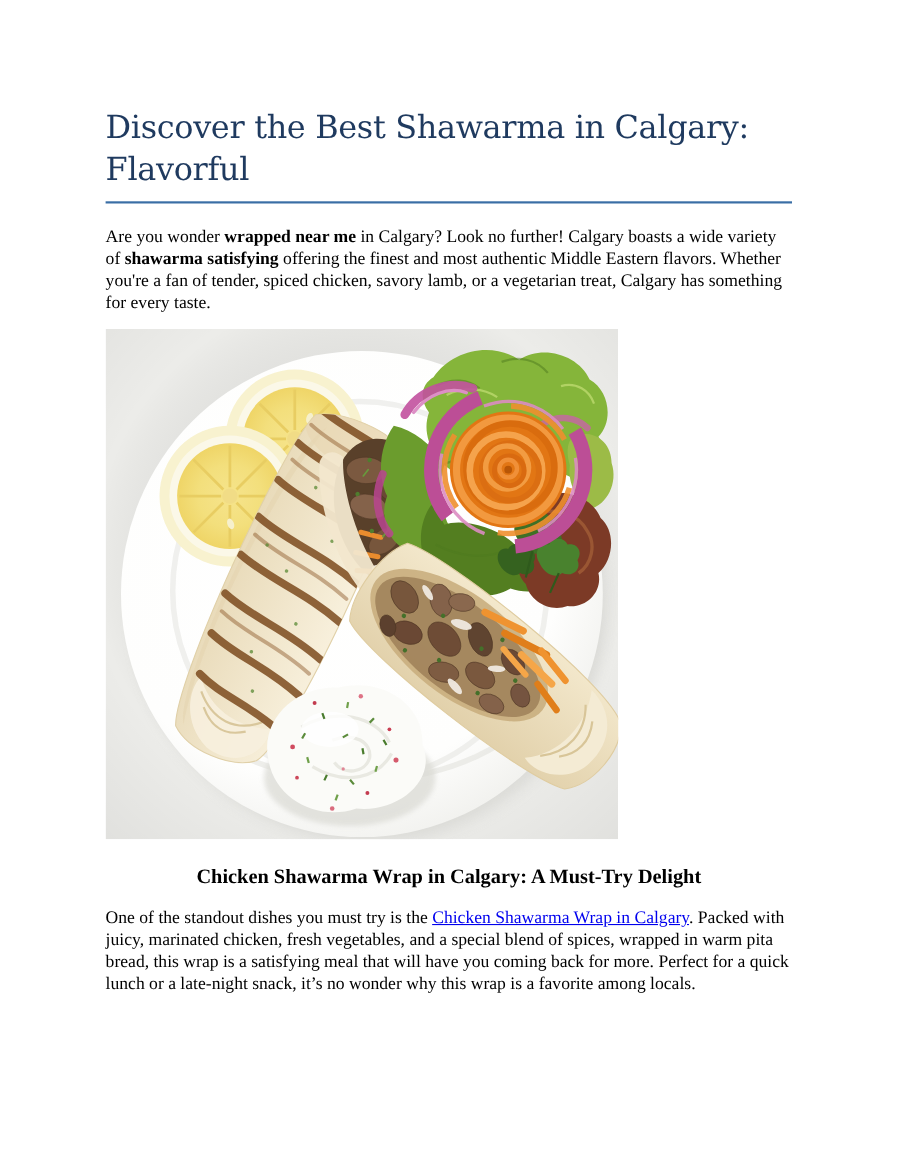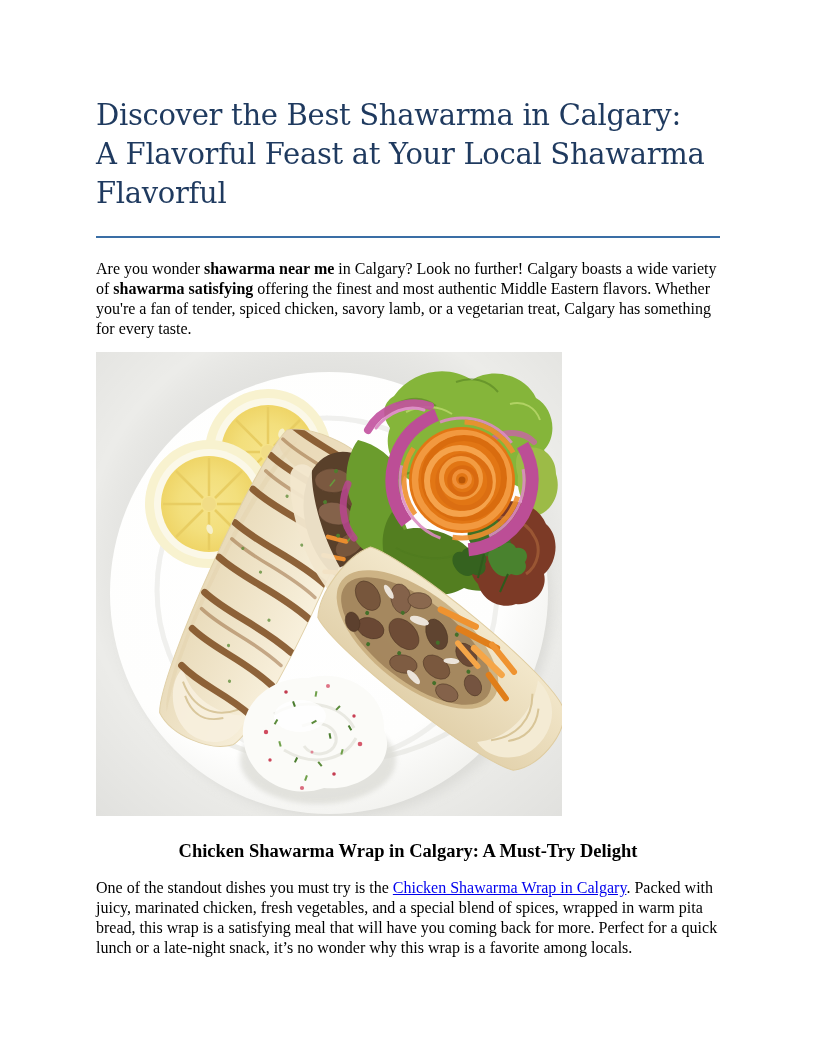--- a/index.html
+++ b/index.html
@@ -16,21 +16,21 @@
     width:816px;height:1056px;position:relative;overflow:hidden;
     background:var(--page-bg);
     font-family:"Liberation Serif", serif;
     color:var(--text-color);
   }
   .content{position:absolute;left:96px;top:96px;width:624px}
   .title{
     font-family:"DejaVu Serif","Liberation Serif",serif;
     font-size:29px;line-height:39px;font-weight:400;
     color:var(--title-color);
-    margin:0;padding-bottom:23px;
+    margin:0;padding-bottom:9px;
     border-bottom:2px solid var(--rule-color);
     letter-spacing:-0.3px;
   }
   .title span{display:block;white-space:nowrap}
   .para{font-size:16px;line-height:20px;margin:21px 0 0;text-align:left}
   .para strong{font-weight:bold}
   .figure{margin-top:13px;width:466px;height:464px;display:block}
   .section-heading{
     font-size:18.5px;line-height:22px;font-weight:bold;
     margin:24px 0 0;color:var(--text-color);text-align:center;
@@ -39,25 +39,24 @@
   a.inline-link{color:var(--link-color);font-weight:normal;text-decoration:underline;cursor:pointer}
 </style>
 </head>
 <body>
 
 <div class="page">
   <div class="content">
 
     <h1 class="title">
       <span>Discover the Best Shawarma in Calgary:</span>
-      <span>A Flavorful Feast at Your Local Shawarma</span>
       <span>Flavorful</span>
     </h1>
 
-    <p class="para"><span>Are you wonder </span><strong>shawarma near me</strong><span> in Calgary? Look no further! Calgary boasts a wide variety of </span><strong>shawarma satisfying</strong><span> offering the finest and most authentic Middle Eastern flavors. Whether you're a fan of tender, spiced chicken, savory lamb, or a vegetarian treat, Calgary has something for every taste.</span></p>
+    <p class="para"><span>Are you wonder </span><strong>wrapped near me</strong><span> in Calgary? Look no further! Calgary boasts a wide variety of </span><strong>shawarma satisfying</strong><span> offering the finest and most authentic Middle Eastern flavors. Whether you're a fan of tender, spiced chicken, savory lamb, or a vegetarian treat, Calgary has something for every taste.</span></p>
 
     <div class="figure">
       <svg viewBox="0 0 466 464" width="466" height="464" role="img" aria-label="Top-down photo of a white plate with two grilled shawarma wraps filled with beef, carrots and herbs, two lemon slices, a side salad with a carrot rose and red onion, and a swirl of white garlic sauce">
         <defs>
           <radialGradient id="gVig" cx="50%" cy="45%" r="75%">
             <stop offset="0%" stop-color="#ffffff" stop-opacity="0.25"></stop>
             <stop offset="70%" stop-color="#000000" stop-opacity="0"></stop>
             <stop offset="100%" stop-color="#000000" stop-opacity="0.05"></stop>
           </radialGradient>
           <radialGradient id="gPlate" cx="42%" cy="38%" r="70%">

